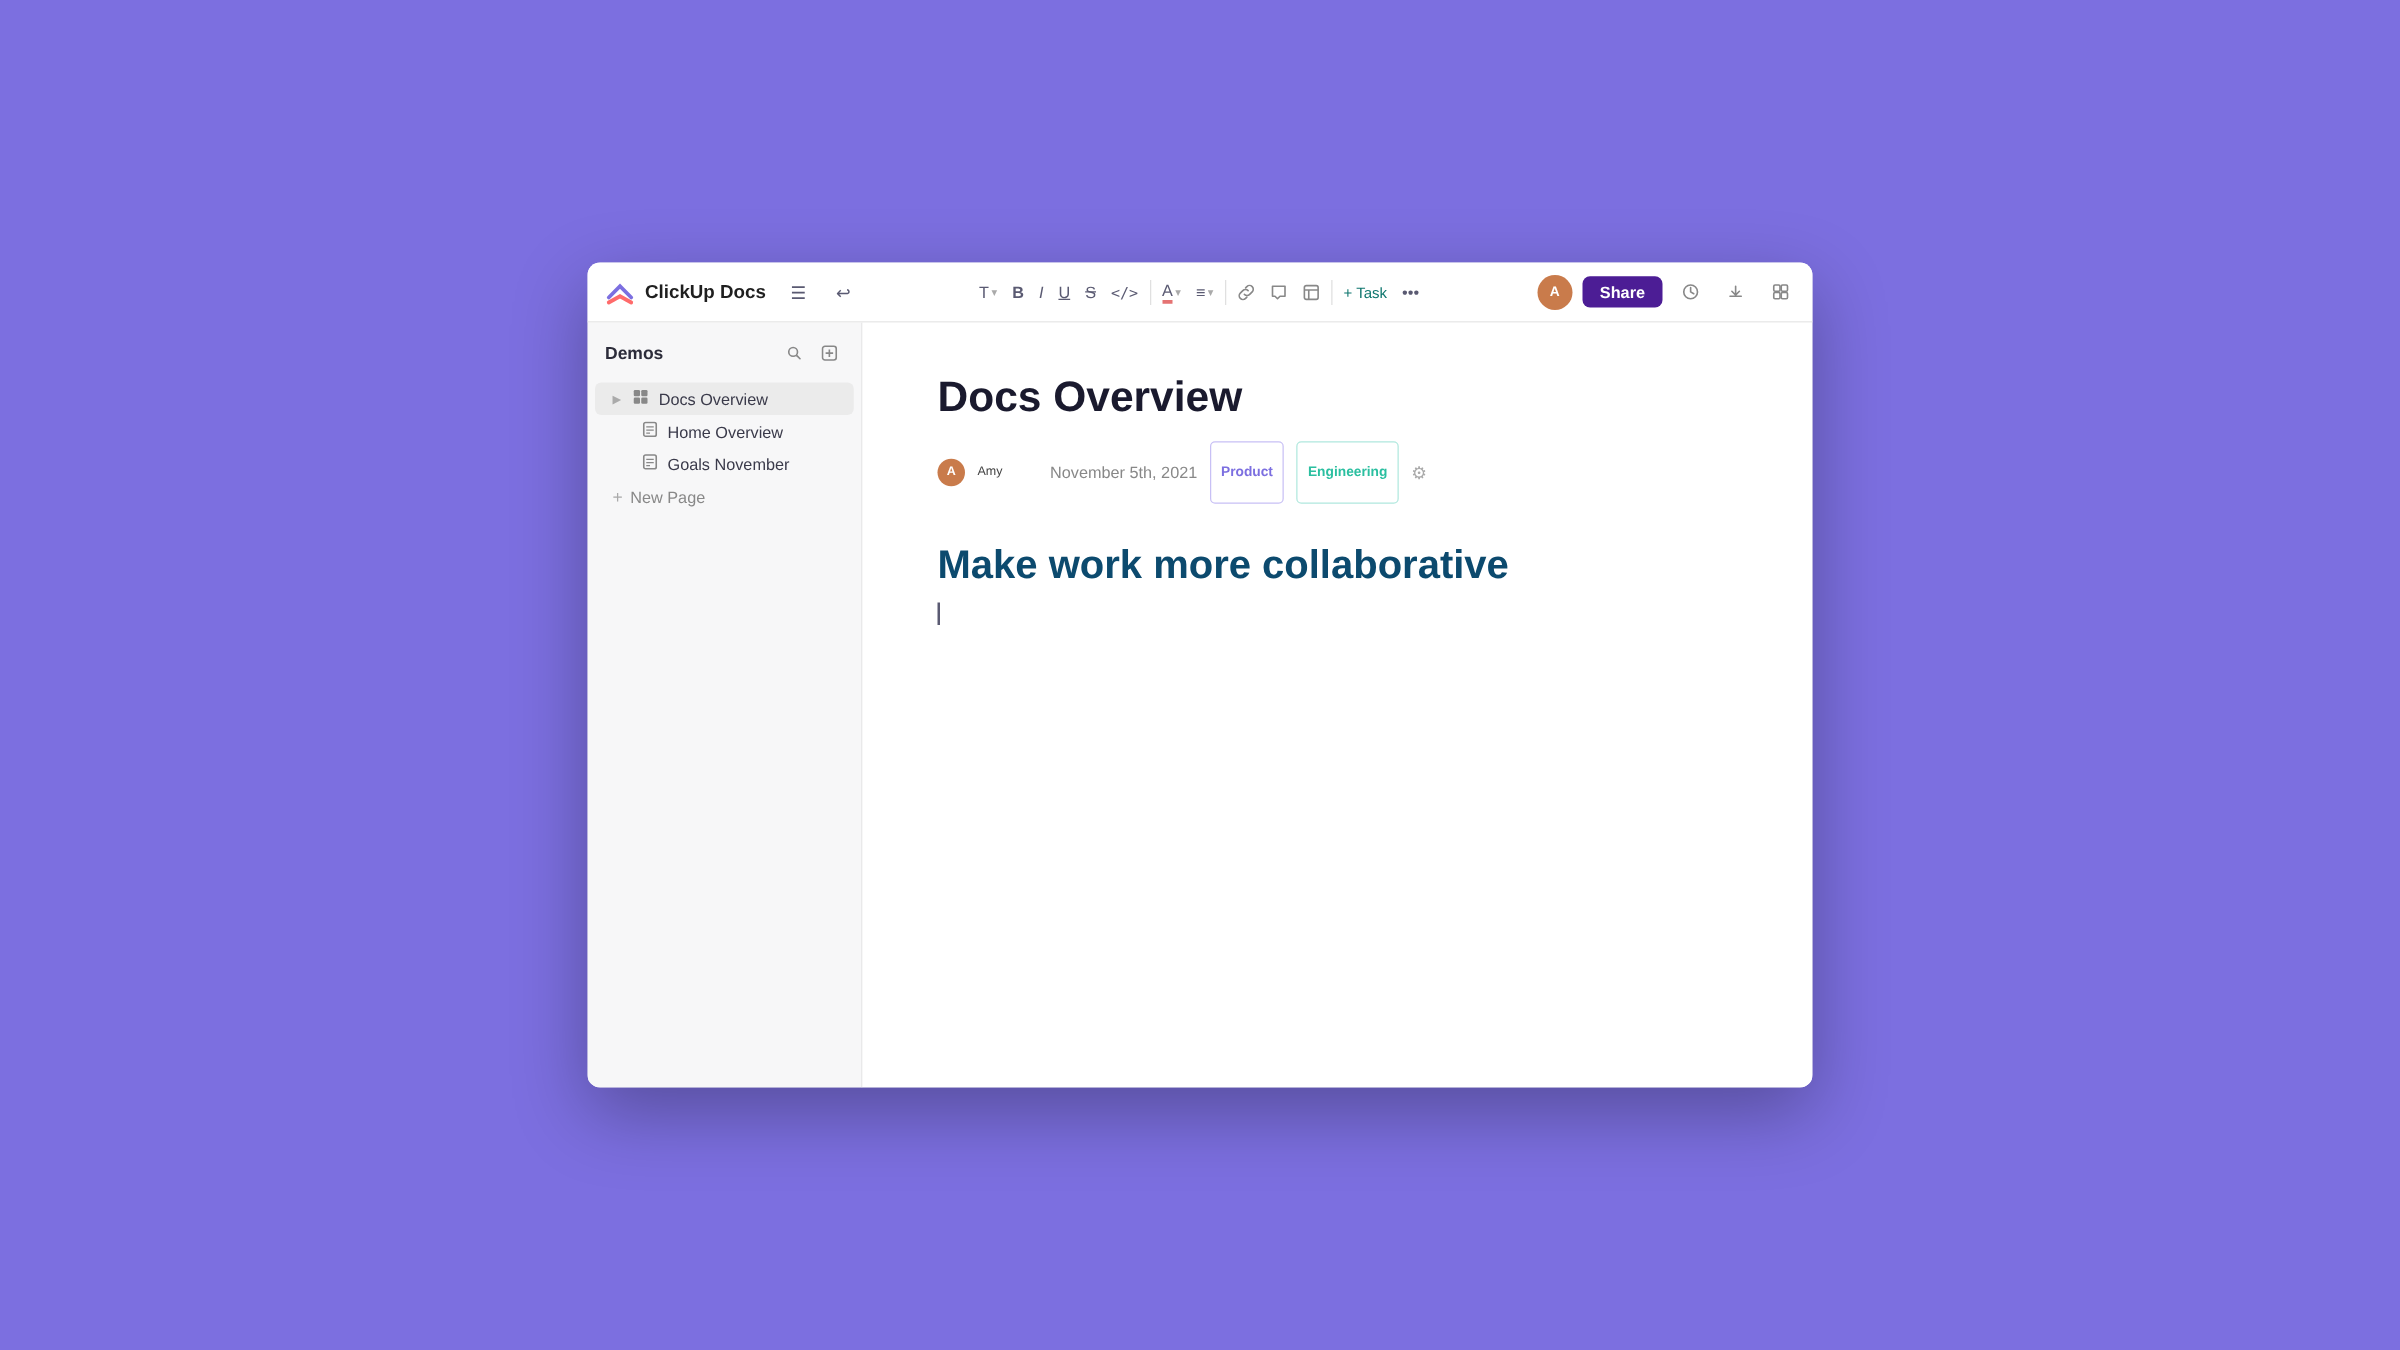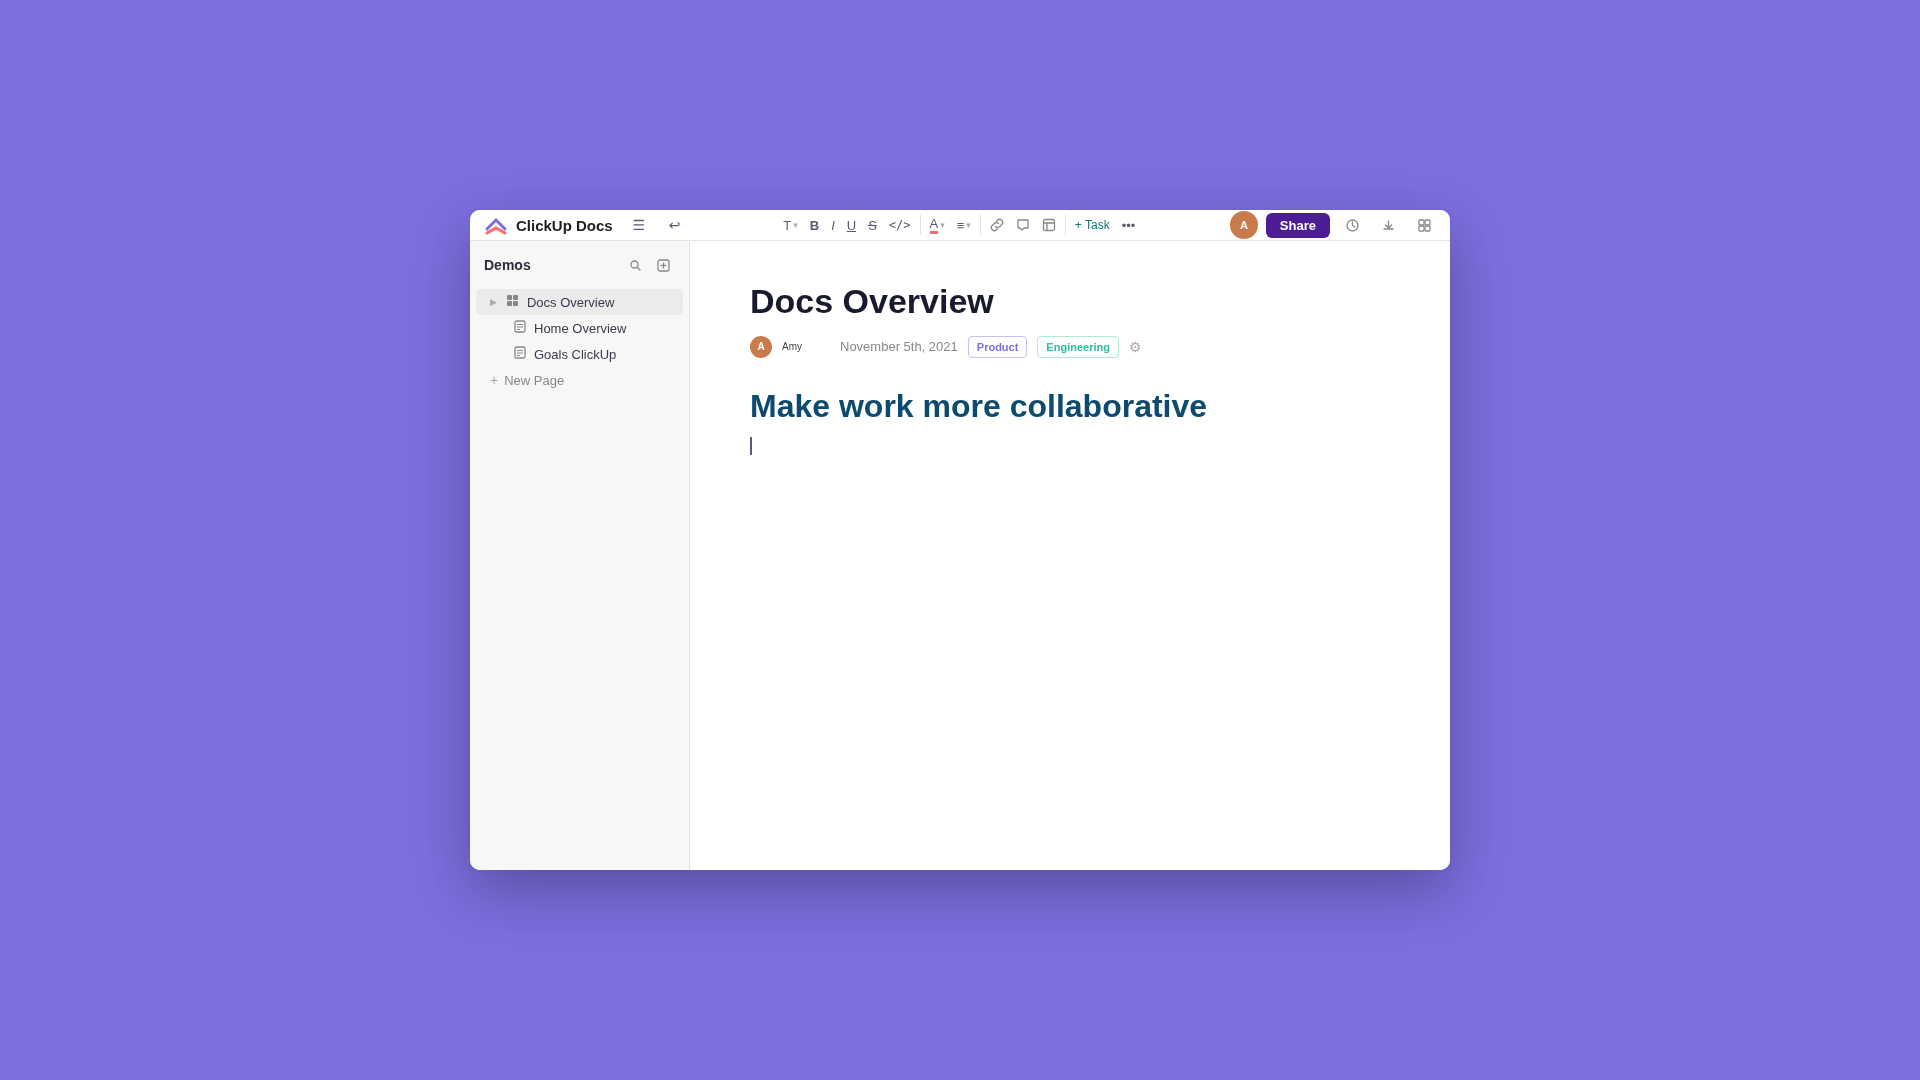--- a/index.html
+++ b/index.html
@@ -23,21 +23,21 @@
       display: flex;
       flex-direction: column;
       overflow: hidden;
     }
     
     .toolbar {
       display: flex;
       align-items: center;
       background: #ffffff;
       border-bottom: 1px solid #e5e5e5;
-      height: 31px;
+      height: 48px;
       padding: 0 12px;
       gap: 8px;
       flex-shrink: 0;
     }
     .toolbar-logo {
       display: flex;
       align-items: center;
       gap: 6px;
       margin-right: 4px;
     }
@@ -250,21 +250,21 @@
       font-size: 10px;
       color: #444;
       font-weight: 500;
     }
     .meta-date {
       font-size: 13px;
       color: #888;
       margin-left: 28px;
     }
     .tag {
-      padding: 4px 8px;
+      padding: 18px 8px;
       border-radius: 4px;
       font-size: 11px;
       font-weight: 600;
     }
     .tag-product {
       background: transparent;
       color: #7c6fe0;
       border: 1px solid #c8c0f5;
     }
     .tag-engineering {
@@ -449,21 +449,21 @@
         <div class="nav-item">
           <span style="width:16px;"></span>
           <span class="nav-icon">
             <svg width="12" height="13" viewBox="0 0 12 13" fill="none">
                 <rect x="1" y="1" width="10" height="11" rx="1.5" stroke="#888" stroke-width="1.3"></rect>
                 <line x1="3" y1="4.5" x2="9" y2="4.5" stroke="#888" stroke-width="1"></line>
                 <line x1="3" y1="7" x2="9" y2="7" stroke="#888" stroke-width="1"></line>
                 <line x1="3" y1="9.5" x2="6" y2="9.5" stroke="#888" stroke-width="1"></line>
               </svg>
           </span>
-          <span>Goals ClickUp</span>
+          <span>Goals November</span>
         </div>
 
         <div class="new-page-item">
           <span style="font-size:14px; color:#aaa;">+</span>
           <span>New Page</span>
         </div>
       </div>
     </div>
 
     <div class="content-area">

